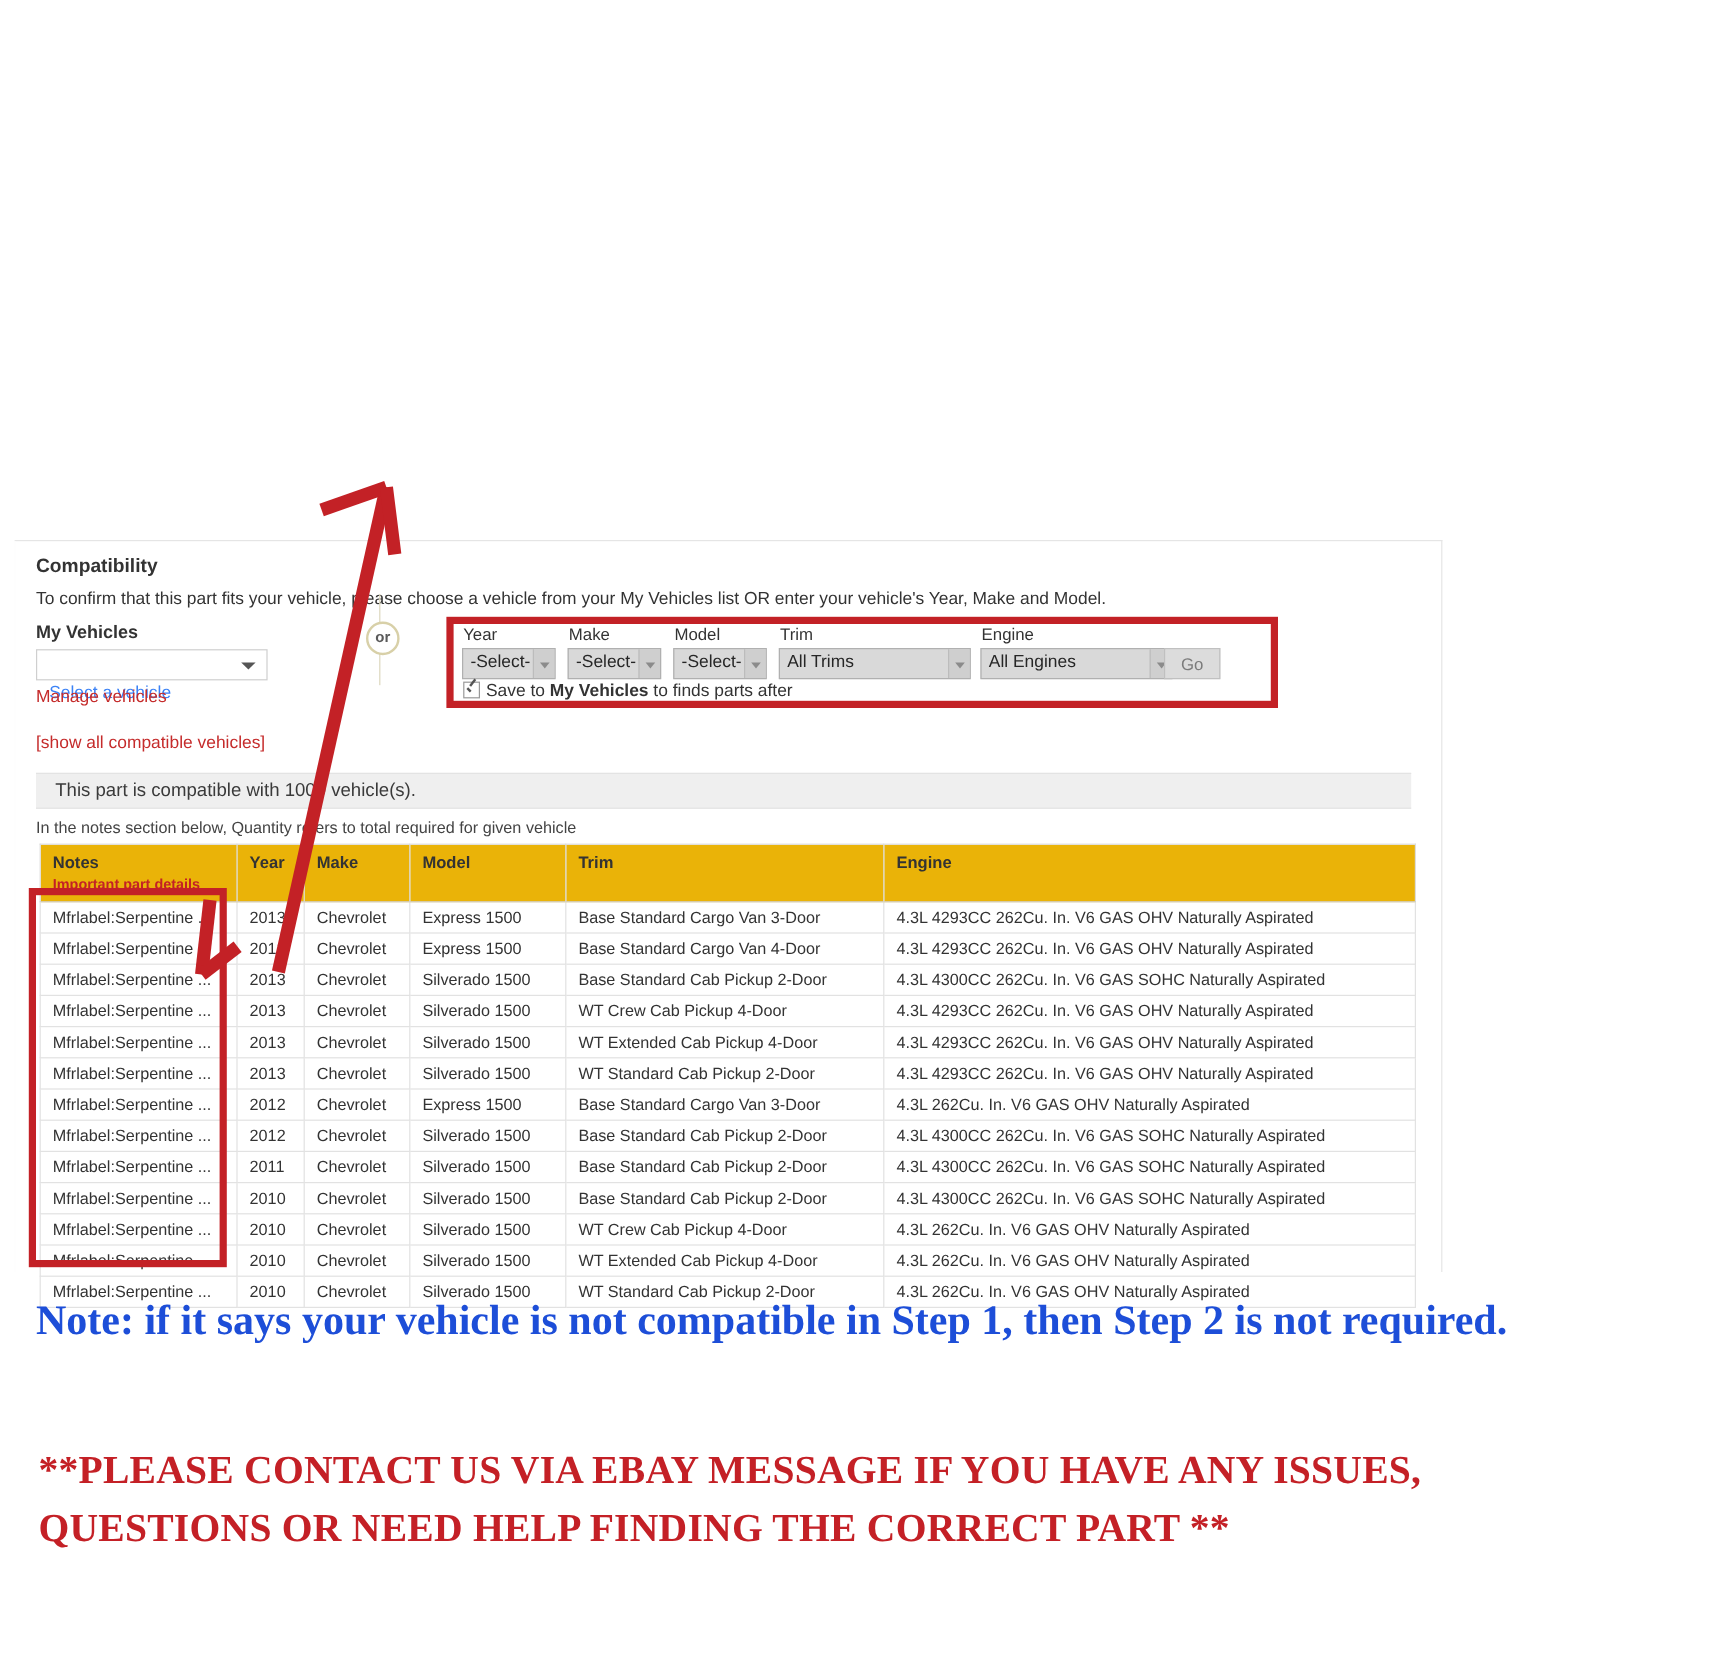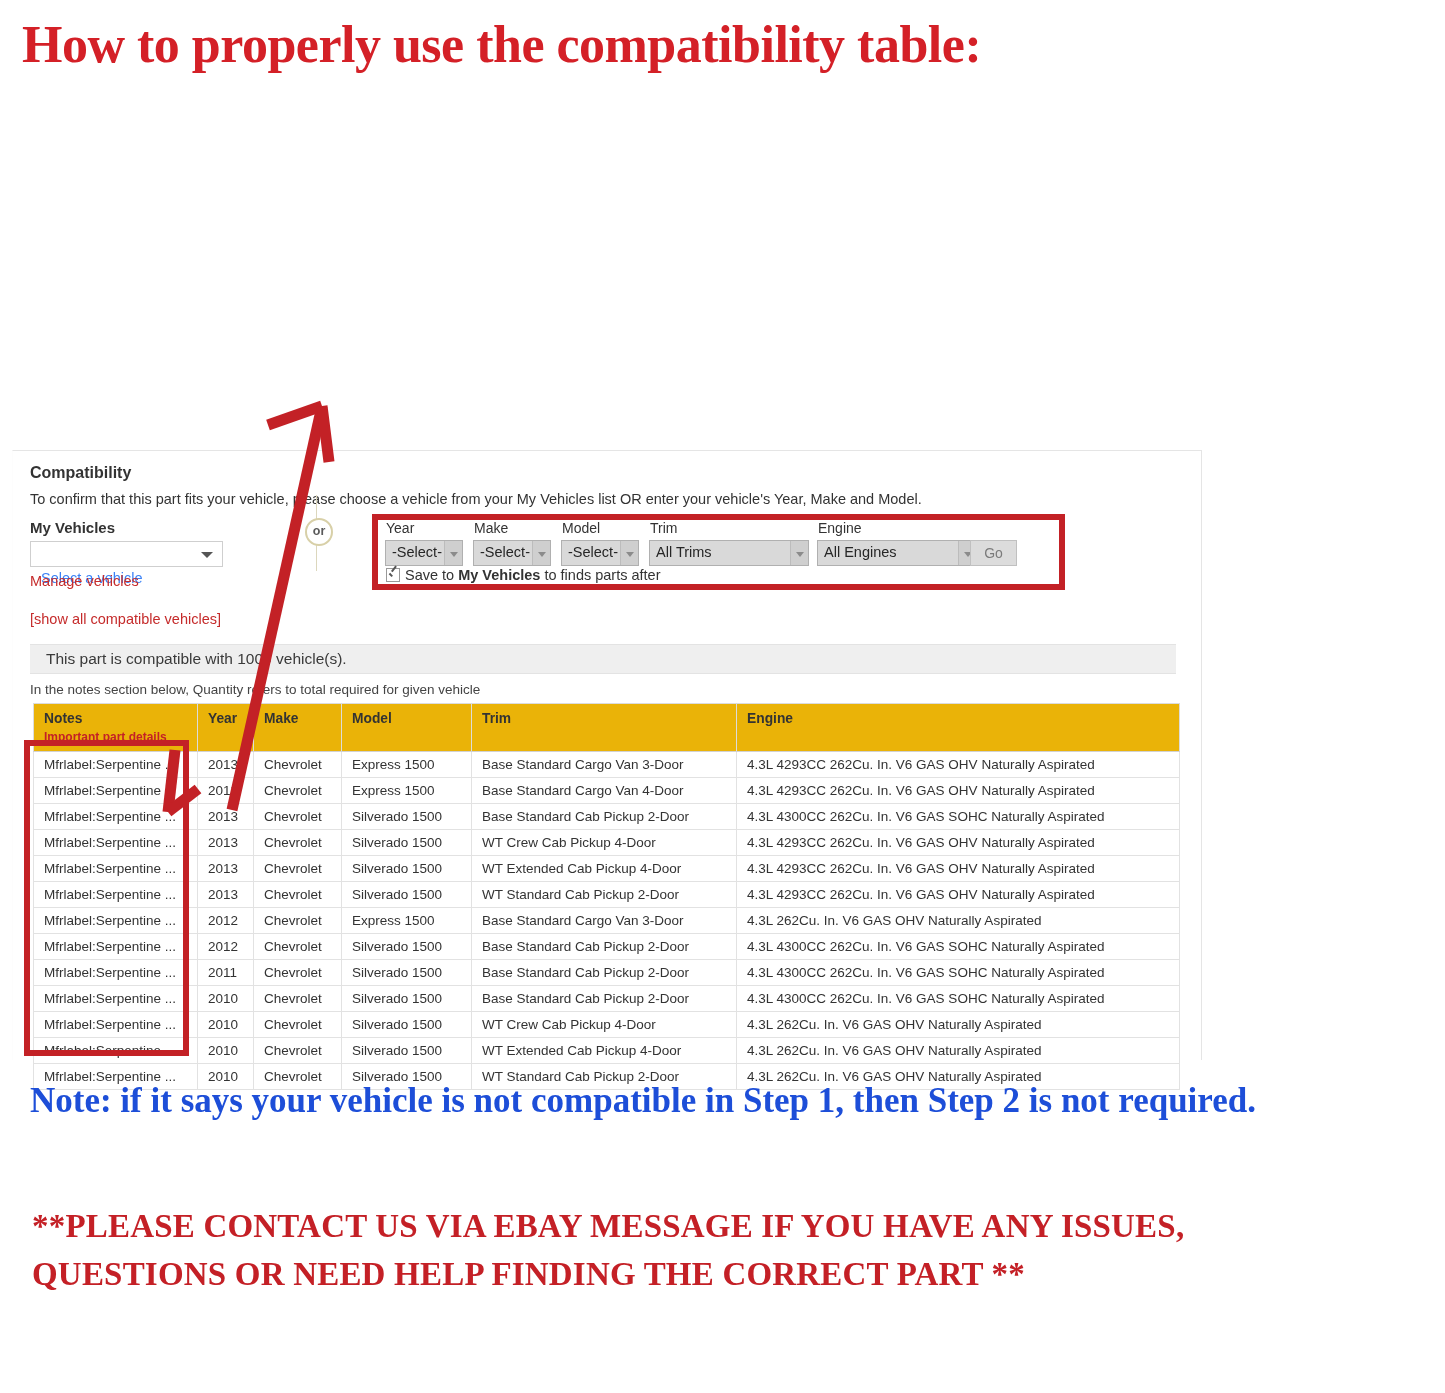--- a/index.html
+++ b/index.html
@@ -235,21 +235,20 @@
   
   .arrow-layer{
     position:absolute;left:0;top:0;width:1445px;height:1393px;
     pointer-events:none;
   }
 </style>
 </head>
 <body>
 
 <div class="instructions">
-  <div class="hdr-red">How to properly use the compatibility table:</div>
 </div>
 
 <div class="panel">
  <div class="panel-inner">
 
   <div class="compat-title">Compatibility</div>
   <div class="compat-sub">To confirm that this part fits your vehicle, please choose a vehicle from your My Vehicles list OR enter your vehicle's Year, Make and Model.</div>
 
   <div class="myveh-label">My Vehicles</div>
 

